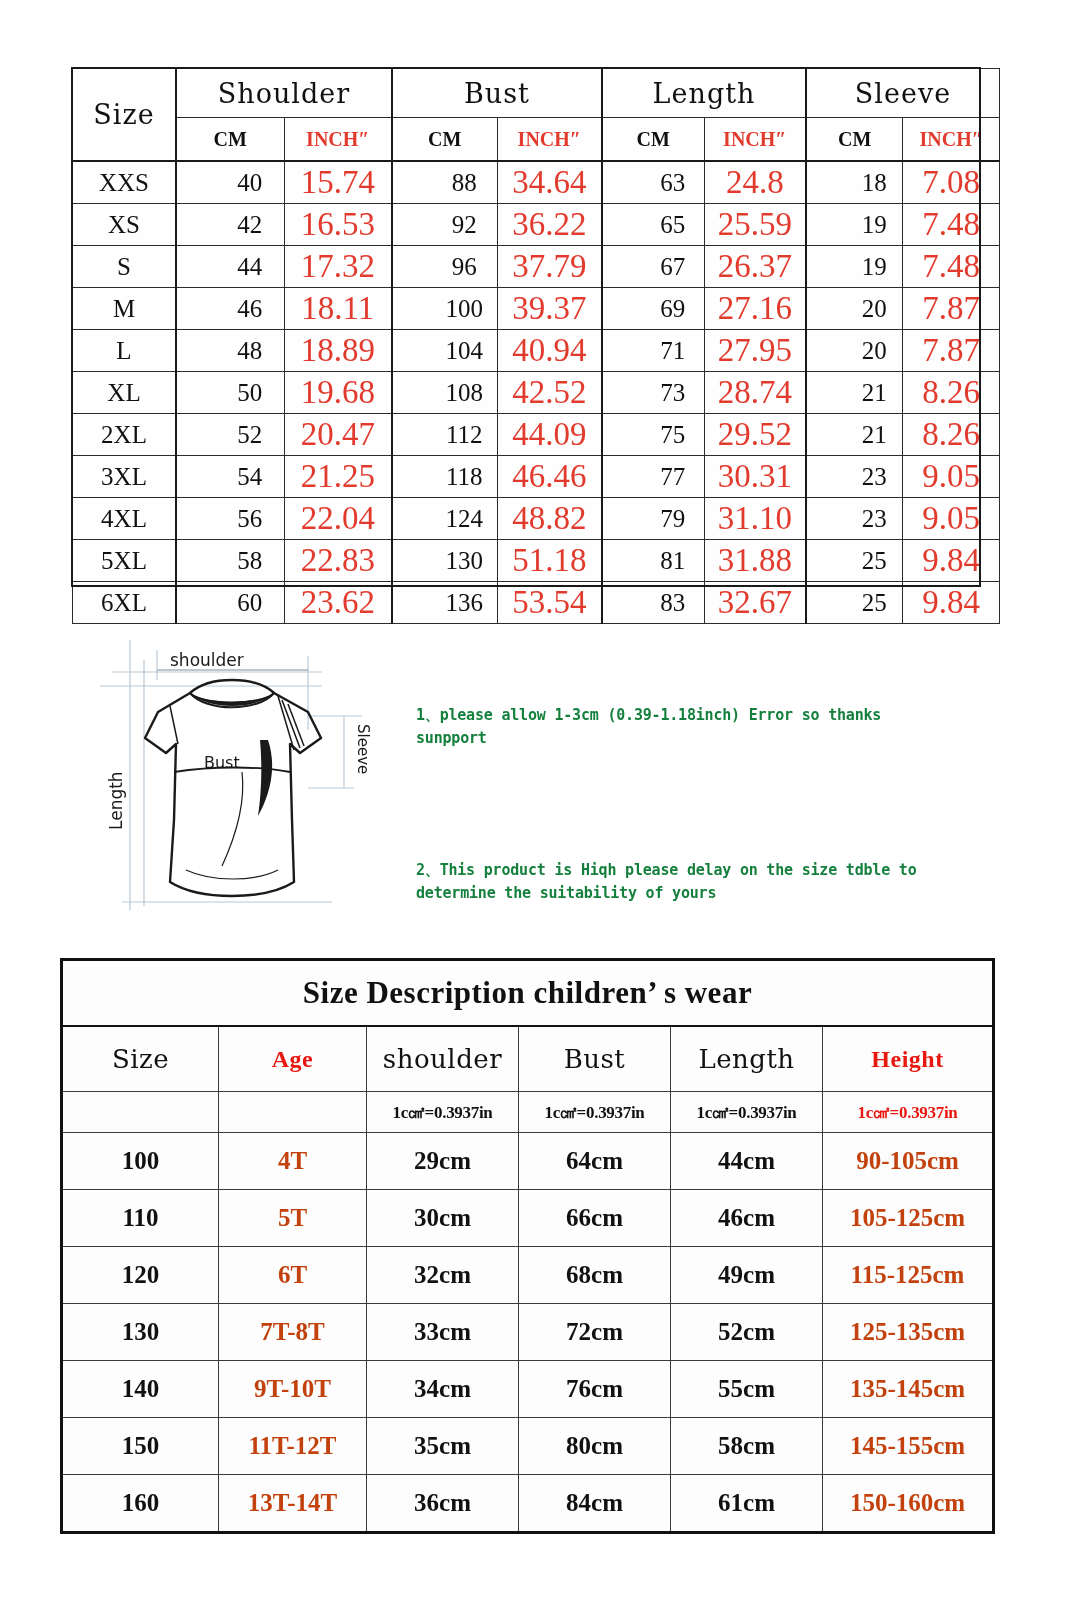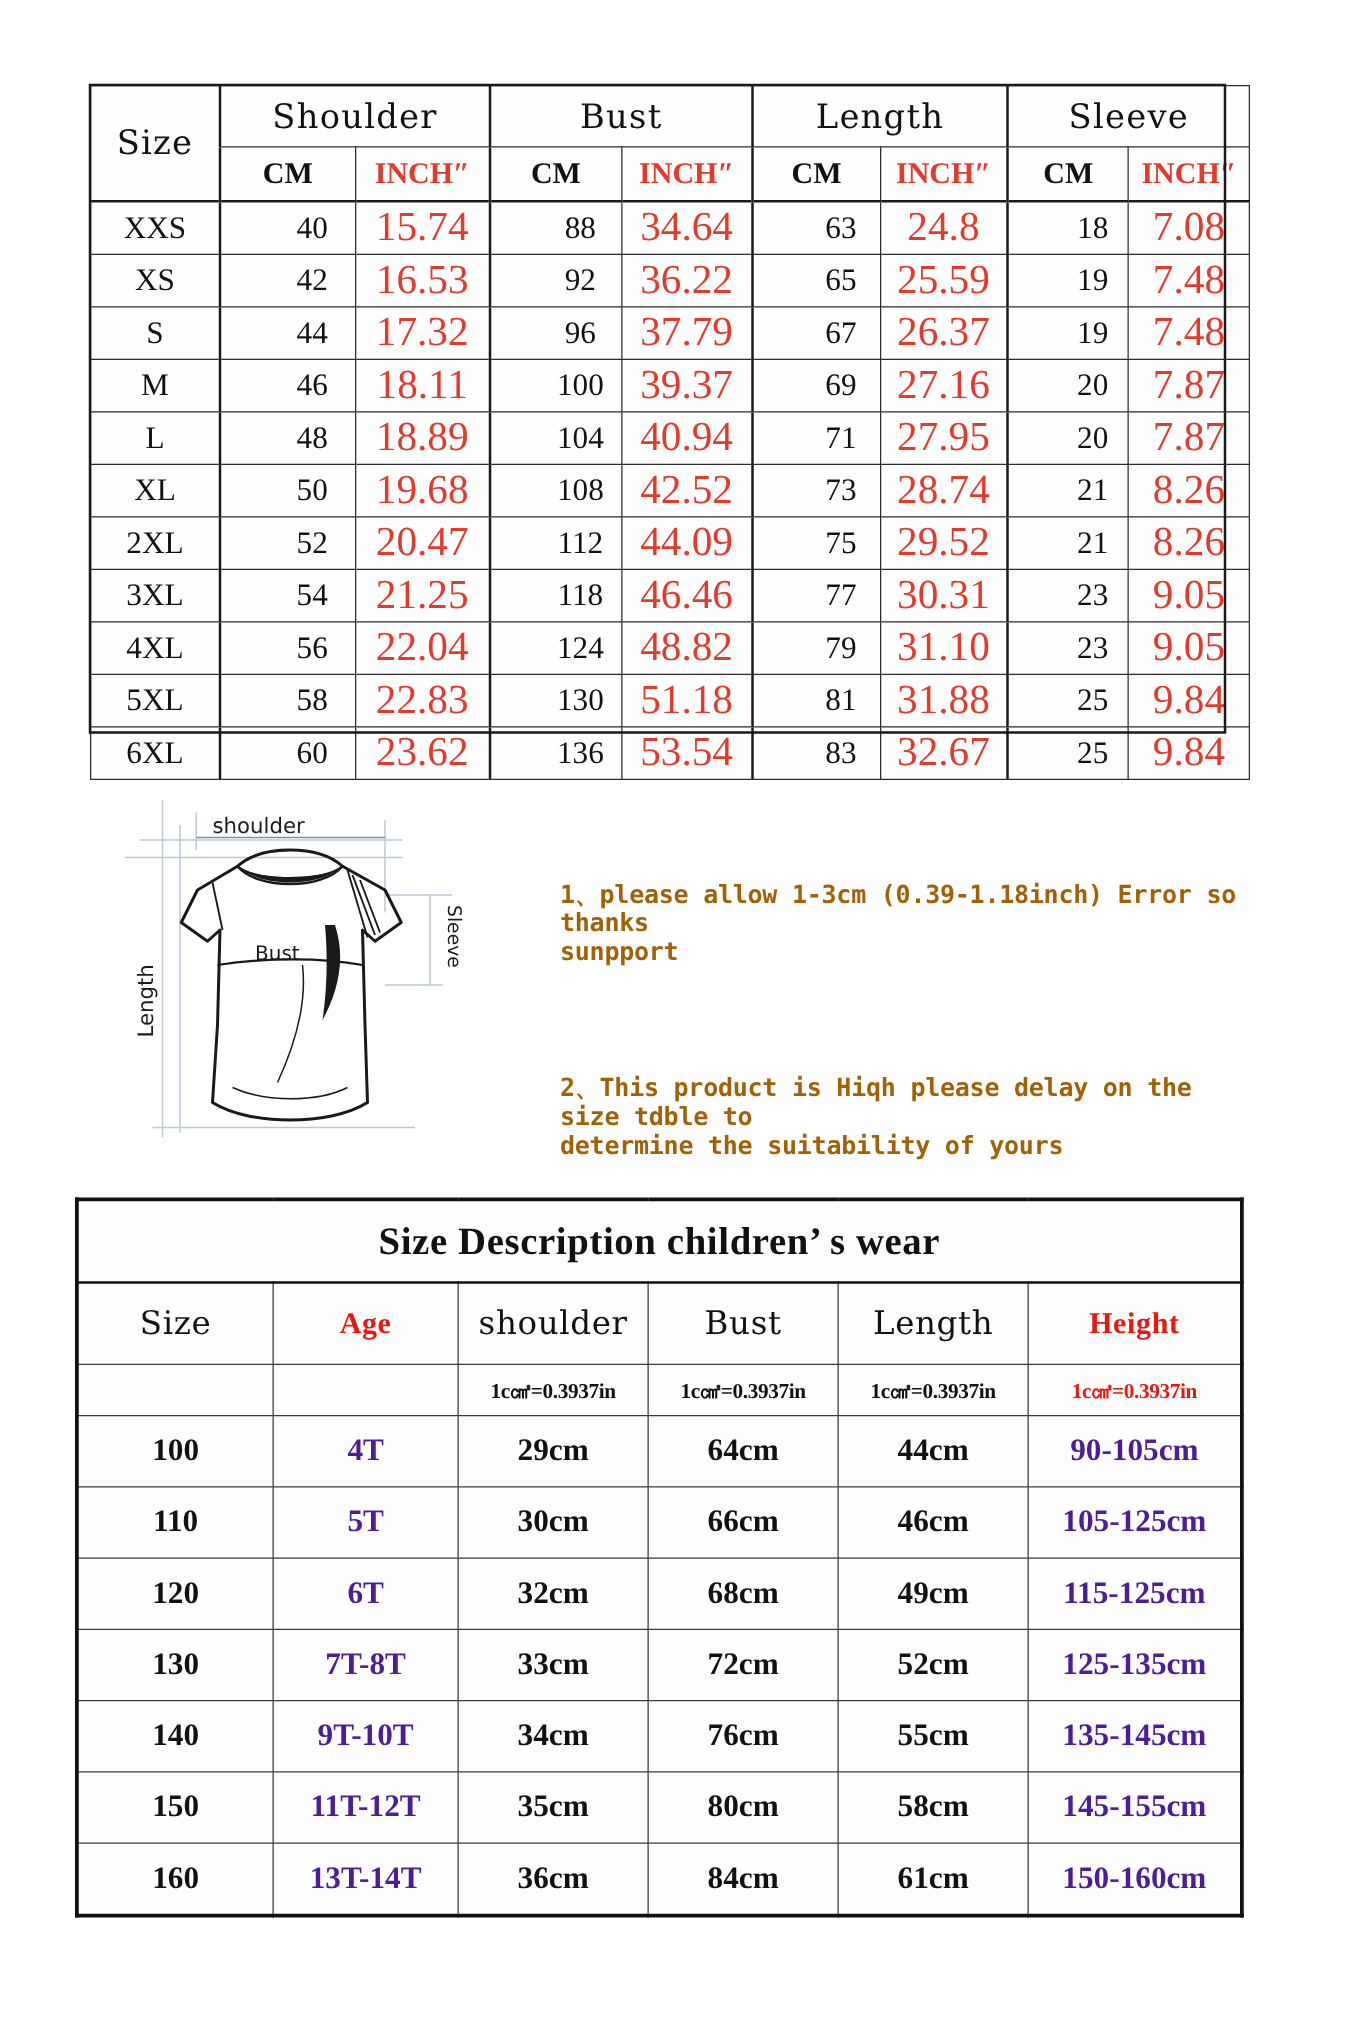--- a/index.html
+++ b/index.html
@@ -38,21 +38,21 @@
     font-family: "DejaVu Serif", serif;
     font-size: 27px;
     height: 46px;
     letter-spacing: 1px;
     color: #111111;
   }
   table.adult .sub-head {
     height: 40px;
     font-family: "Liberation Serif", serif;
     font-weight: bold;
-    font-size: 24px;
+    font-size: 20px;
     color: #111111;
   }
   table.adult .sub-head.inch {
     color: #e23b2e;
   }
   table.adult td.size-cell {
     height: 39px;
     font-family: "Liberation Serif", serif;
     font-size: 25px;
     color: #111111;
@@ -98,26 +98,25 @@
     height: 290px;
   }
   .notes {
     position: absolute;
     left: 416px;
     top: 92px;
     width: 580px;
   }
   .note-line {
     font-family: "DejaVu Sans Mono", monospace;
-    font-size: 20px;
+    font-size: 15px;
     line-height: 23px;
-    color: #a16207;
+    color: #15803d;
     font-weight: bold;
     letter-spacing: -0.2px;
-    margin-left: 32px;
   }
   .note-2 {
     position: absolute;
     left: 416px;
     top: 247px;
     width: 580px;
   }
 
   
   .kids-wrap {
@@ -176,21 +175,21 @@
     color: #e8170f;
   }
   table.kids td.kcell {
     height: 54px;
     font-family: "Liberation Serif", serif;
     font-weight: bold;
     font-size: 25px;
     color: #111111;
   }
   table.kids td.kcell.red {
-    color: #4c1d95;
+    color: #c2410c;
     margin-left: 12px;
   }
 </style>
 </head>
 <body>
 
 <div class="adult-table-wrap">
   <table class="adult">
     <thead>
       <tr>

